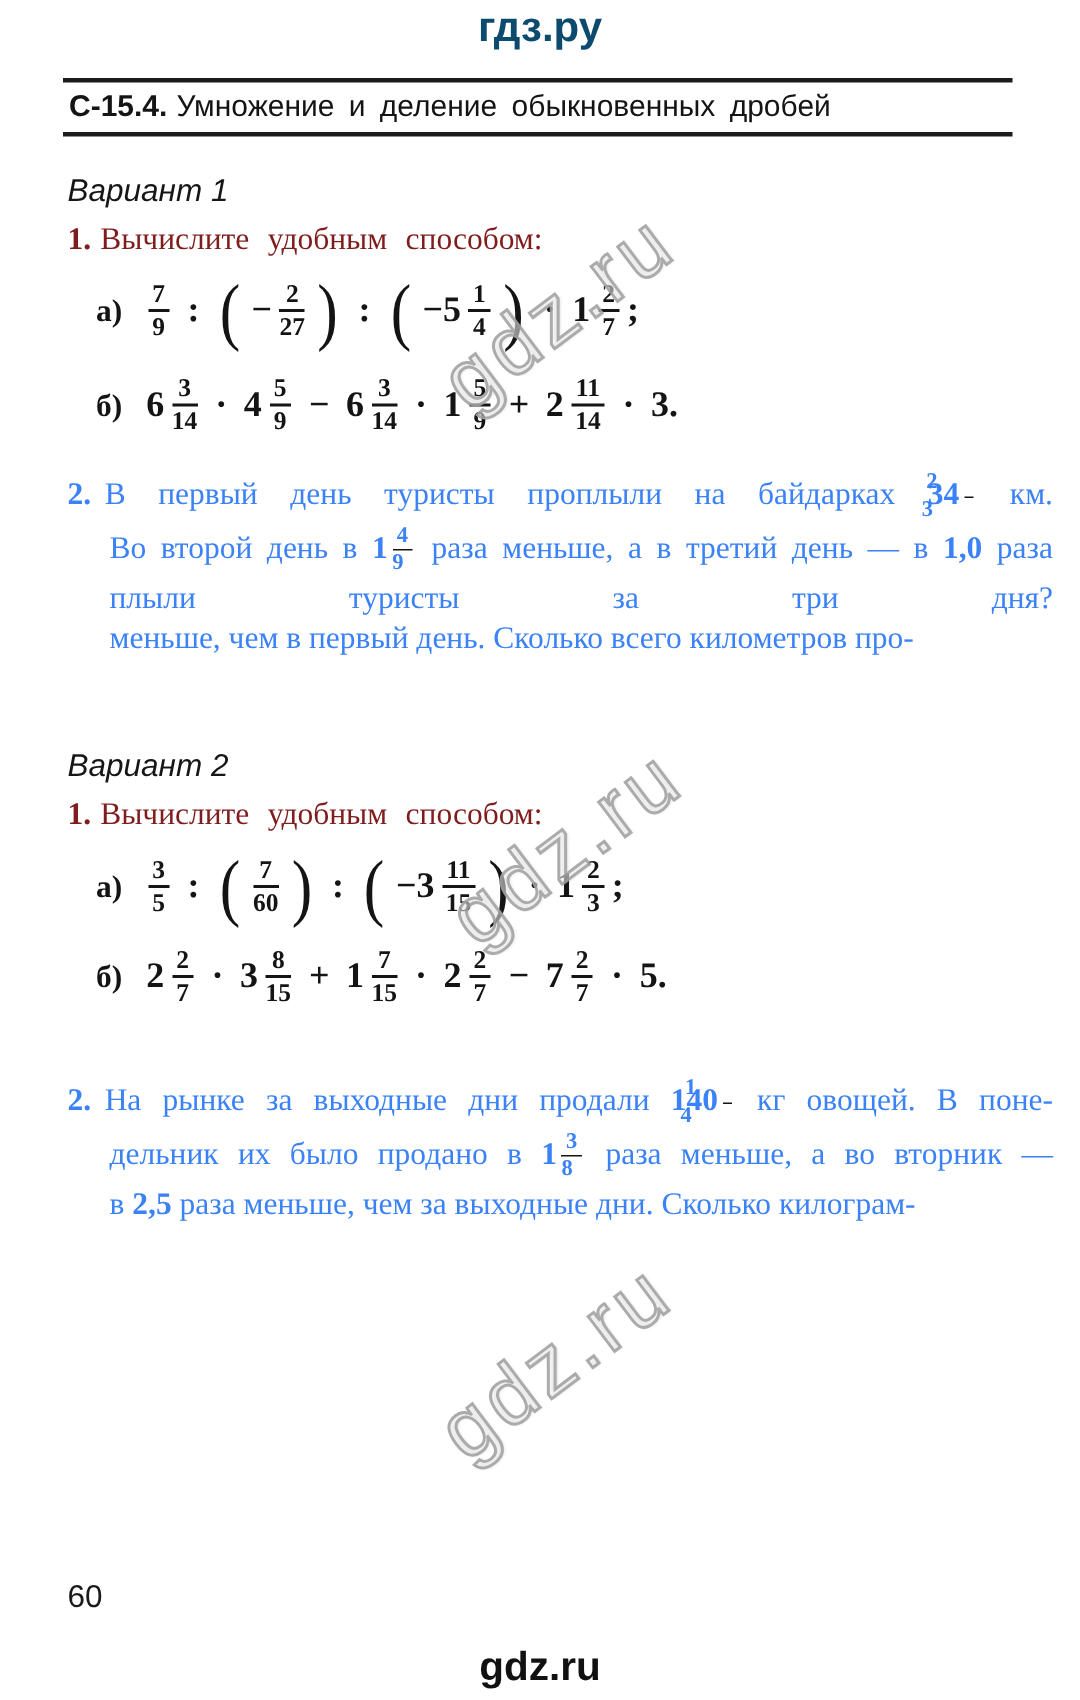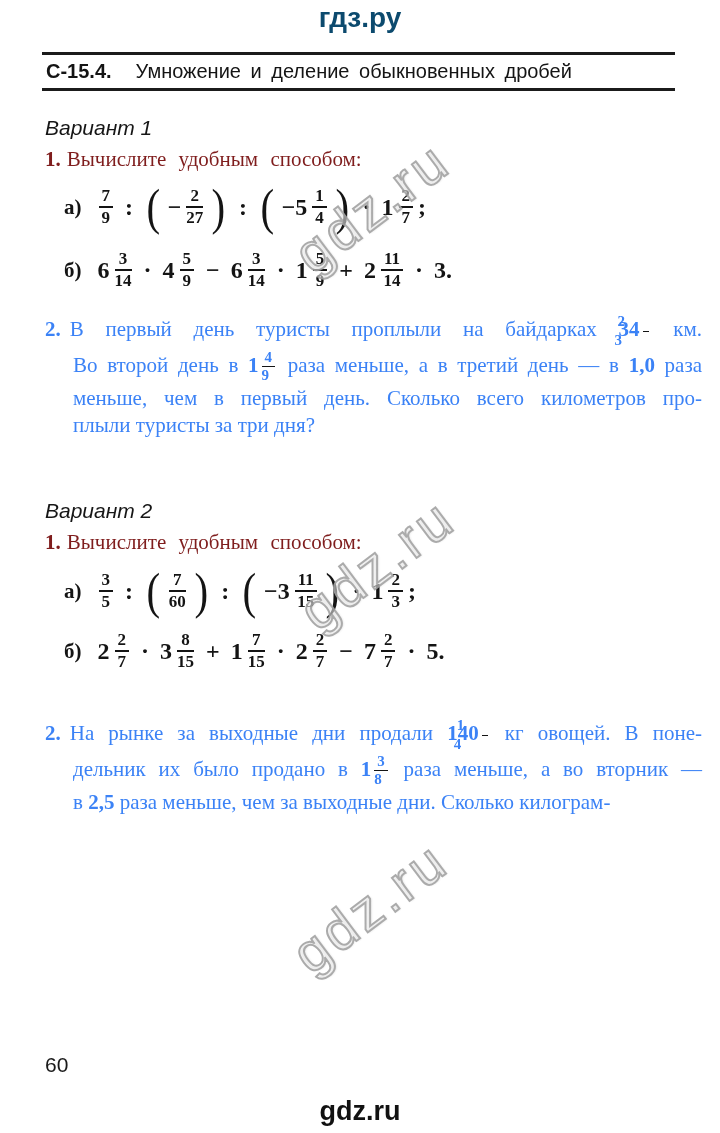--- a/index.html
+++ b/index.html
@@ -13,21 +13,21 @@
   .bottom-logo { position:absolute; top:1096px; left:0; right:0; text-align:center;
       font-family:"Liberation Sans","DejaVu Sans",sans-serif; font-weight:700; font-size:27px; color:#111; }
   .page-number { position:absolute; left:45px; top:1053px;
       font-family:"Liberation Sans","DejaVu Sans",sans-serif; font-size:21px; color:#1a1a1a; }
 
   
   .header-box { position:absolute; top:52px; left:42px; width:633px; height:39px;
       border-top:3px solid #1b1b1b; border-bottom:3px solid #1b1b1b;
       font-family:"Liberation Sans","DejaVu Sans",sans-serif; font-size:20px;
       line-height:33px; padding-left:4px; word-spacing:4px; color:#141414; white-space:nowrap; }
-  .header-box .code { font-weight:700; margin-right:24px; }
+  .header-box .code { font-weight:700; margin-right:6px; }
 
   
   .variant-title { position:absolute; left:45px;
       font-family:"Liberation Sans","DejaVu Sans",sans-serif; font-style:italic; font-size:21px; color:#161616; }
   .task-head { position:absolute; left:45px; font-size:21px; word-spacing:7px; color:#7f1d1d; }
   .task-head .tnum { font-weight:700; margin-right:6px; }
 
   
   .expr { position:absolute; left:64px; display:flex; align-items:center;
       font-weight:700; font-size:24px; color:#141414; white-space:nowrap; }
@@ -169,22 +169,22 @@
 
   <div class="wp v1-p2">
     <div class="wp-line"><span class="mnum">2.</span><span class="mtext">В первый день туристы проплыли на байдарках </span><span class="b">34</span><span class="frac">
           <span class="num">2</span>
           <span class="den">3</span>
         </span><span class="mtext"> км.</span></div>
     <div class="wp-line"><span class="mtext">Во второй день в </span><span class="b">1</span><span class="frac">
           <span class="num">4</span>
           <span class="den">9</span>
         </span><span class="mtext"> раза меньше, а в третий день — в </span><span class="b">1,0</span><span class="mtext"> раза</span></div>
+    <div class="wp-line"><span class="mtext">плыли туристы за три дня?</span></div>
     <div class="wp-line"><span class="mtext">меньше, чем в первый день. Сколько всего километров про-</span></div>
-    <div class="wp-line"><span class="mtext">плыли туристы за три дня?</span></div>
   </div>
 
   <div class="variant-title v2-title">Вариант 2</div>
 
   <div class="task-head v2-head">
     <span class="tnum">1.</span><span>Вычислите удобным способом:</span>
   </div>
 
   <div class="expr v2-a">
     <span class="label">а)</span>

